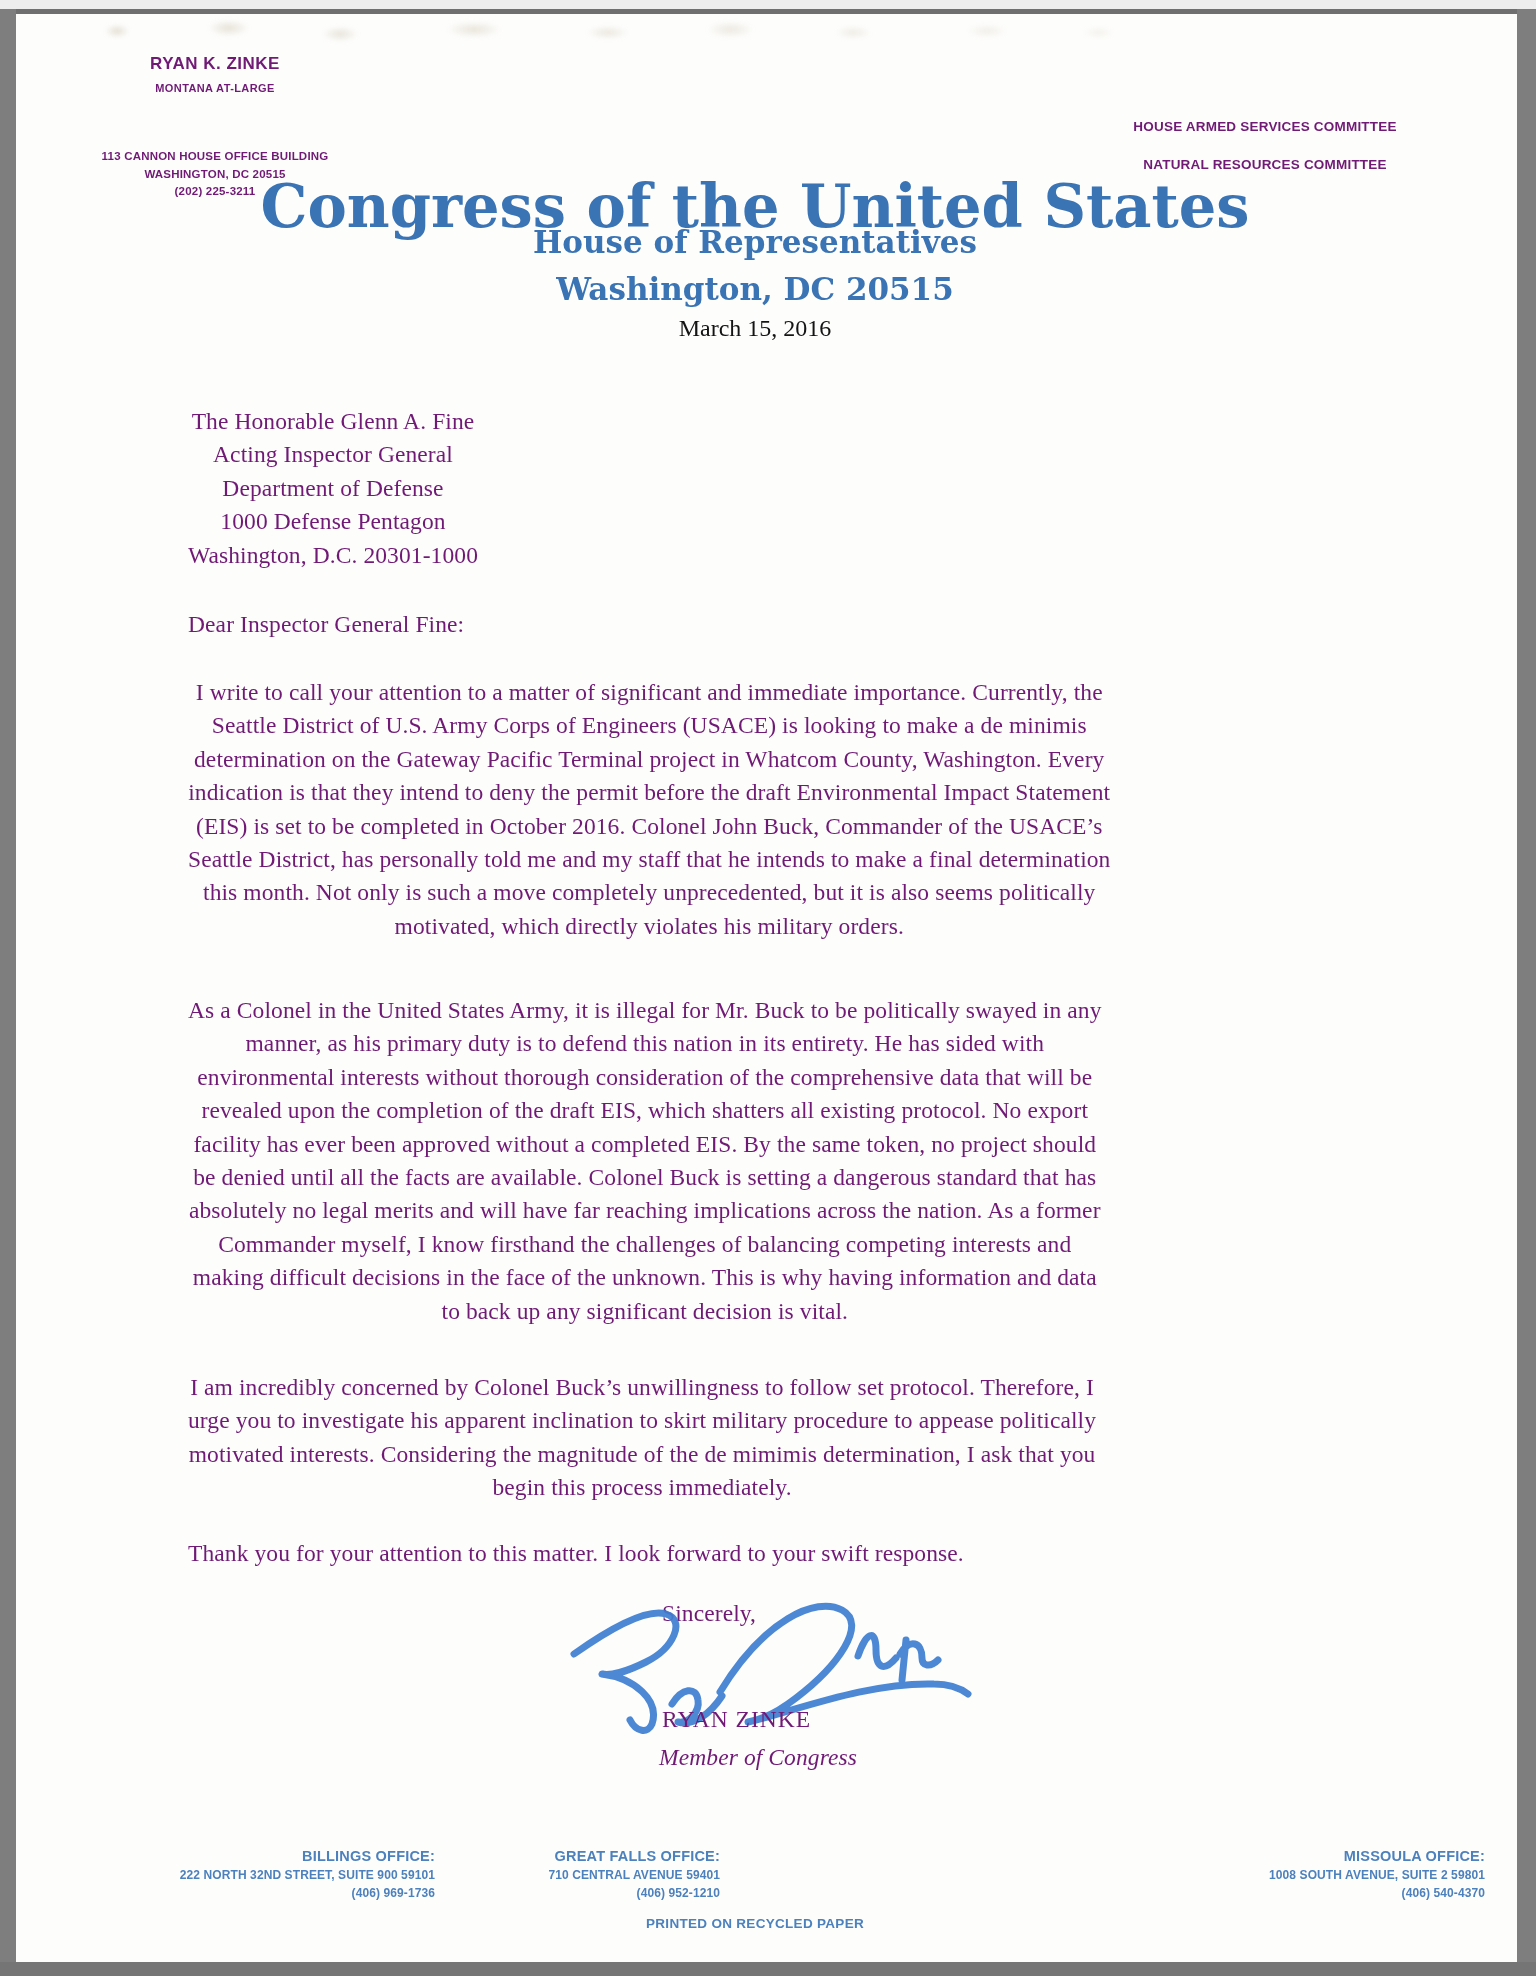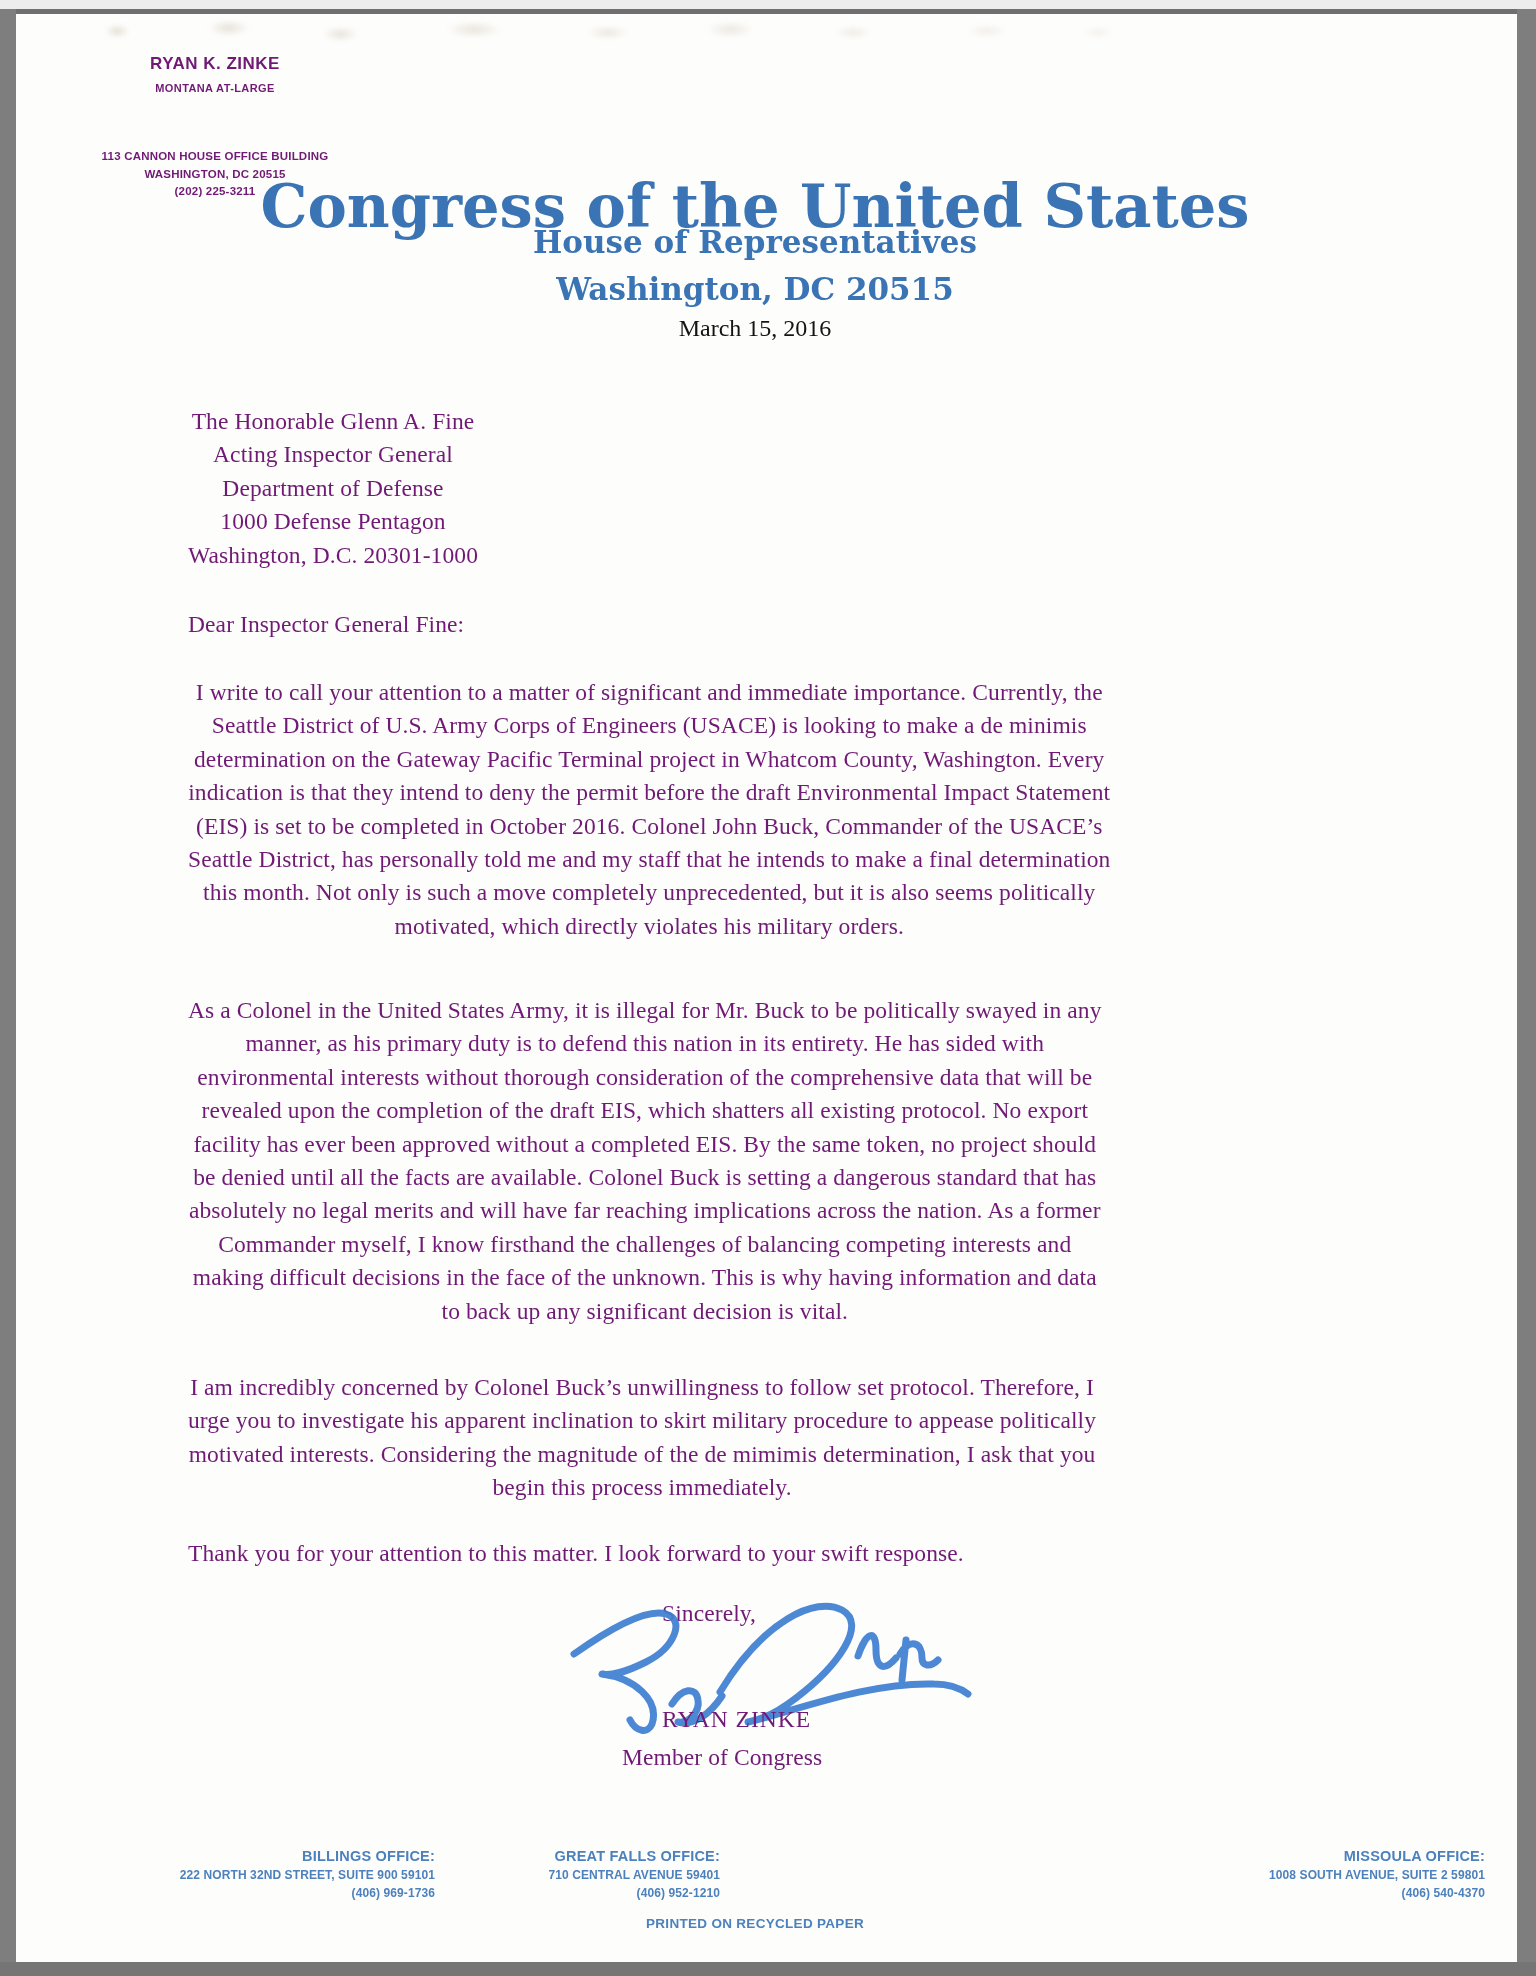--- a/index.html
+++ b/index.html
@@ -54,21 +54,21 @@
   .bodytxt{font-size:23.5px;line-height:33.4px;letter-spacing:.1px;}
   .recipient{left:188px;top:405px;}
   .salutation{left:188px;top:608px;}
   .p1{left:188px;top:676px;}
   .p2{left:188px;top:994px;}
   .p3{left:188px;top:1371px;}
   .p4{left:188px;top:1537px;}
 
   .valediction{left:662px;top:1597px;}
   .signer-name{left:662px;top:1703px;letter-spacing:1px;}
-  .signer-title{left:622px;top:1741px;}
+  .signer-title{left:659px;top:1741px;font-style:italic;}
   .sig-svg{left:560px;top:1592px;}
 
   
   .office{top:1846px;text-align:right;color:#4c81bd;
     font-family:"Liberation Sans", sans-serif;}
   .office .o-name{font-size:14.5px;font-weight:bold;line-height:21px;letter-spacing:.2px;}
   .office .o-line{font-size:12px;font-weight:bold;line-height:17.5px;letter-spacing:.1px;}
   .office-billings{left:55px;width:380px;}
   .office-greatfalls{left:440px;width:280px;}
   .office-helena{left:770px;width:330px;}
@@ -88,20 +88,22 @@
   <div class="edge edge-right"></div>
   <div class="edge edge-bottom"></div>
   <div class="ghosting"></div>
 
   <div class="abs lh-blue member-name pre">RYAN K. ZINKE</div>
   <div class="abs lh-blue district pre">MONTANA AT-LARGE</div>
   <div class="abs lh-blue dc-office pre">113 CANNON HOUSE OFFICE BUILDING
 WASHINGTON, DC 20515
 (202) 225-3211</div>
 
+  <div class="abs lh-blue committees pre">HOUSE ARMED SERVICES COMMITTEE
+NATURAL RESOURCES COMMITTEE</div>
 
   <div class="abs masthead mast1">Congress of the United States</div>
   <div class="abs masthead mast2">House of Representatives</div>
   <div class="abs masthead mast3">Washington, DC 20515</div>
   <div class="abs dateline">March 15, 2016</div>
 
   <div class="abs ink bodytxt pre recipient">The Honorable Glenn A. Fine
 Acting Inspector General
 Department of Defense
 1000 Defense Pentagon

